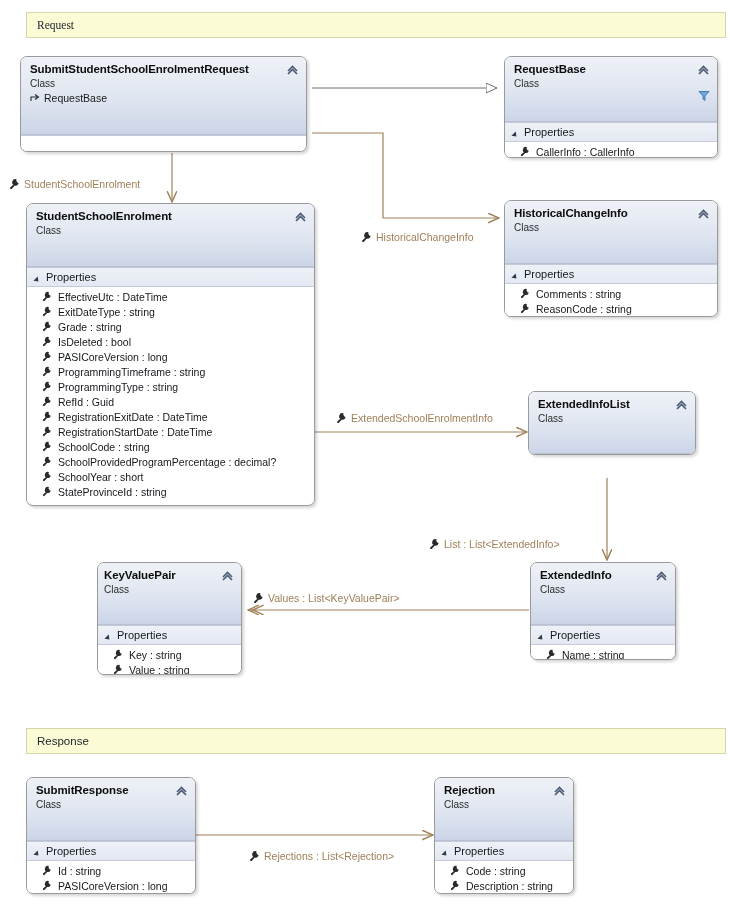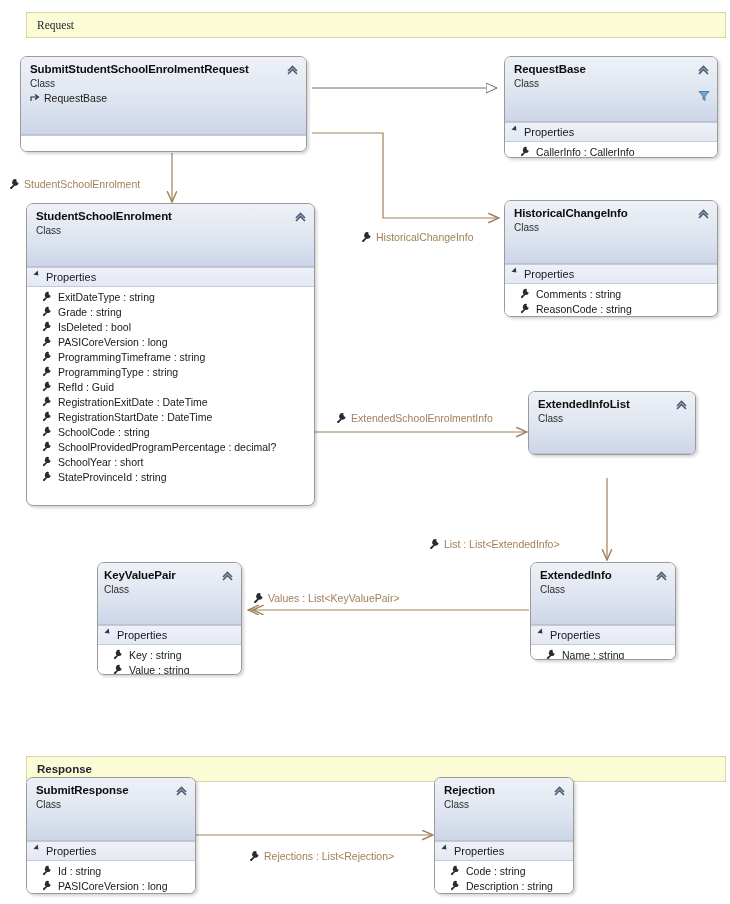--- a/index.html
+++ b/index.html
@@ -85,21 +85,21 @@
     right: 7px;
     width: 12px;
     height: 12px;
   }
   .sec-head {
     background: linear-gradient(to bottom, #eef1f7 0%, #e3e8f2 100%);
     border-top: 1px solid #c4cada;
     border-bottom: 1px solid #c4cada;
     padding: 3px 0 3px 8px;
     display: flex;
-    align-items: flex-start;
+    align-items: flex-end;
     gap: 7px;
     font-size: 11px;
     color: #14181f;
   }
   .sec-body {
     padding: 2px 0 4px 0;
     background: #ffffff;
   }
   .member {
     display: flex;
@@ -163,21 +163,21 @@
 
   <path d="M529,610 L248,610" fill="none" stroke="#a08058" stroke-width="1.2" marker-end="url(#openArrow2)"></path>
 
   <path d="M196,835 L433,835" fill="none" stroke="#a08058" stroke-width="1.2" marker-end="url(#openArrow)"></path>
 </svg>
 
 <div class="band" style="left:26px; top:12px; width:700px; height:26px;font-family:Liberation Serif, serif;">
   <span>Request</span>
 </div>
 
-<div class="band" style="left:26px; top:756px; width:700px; height:26px;font-weight:bold;">
+<div class="band" style="left:26px; top:728px; width:700px; height:26px;">
   <span>Response</span>
 </div>
 
 <div class="cls" style="left:20px; top:56px; width:287px; height:96px;">
   <div class="cls-head" style="height:66px;">
     <div class="cls-name">SubmitStudentSchoolEnrolmentRequest</div>
     <div class="cls-kind">Class</div>
     <div class="cls-base">
       <svg class="wrench" width="11" height="11" viewBox="0 0 11 11">
         <path d="M1,8 L1,4 L7,4 M5,1.5 L8.5,4 L5,6.5" fill="none" stroke="#24292f" stroke-width="1.1"></path>
@@ -226,20 +226,26 @@
   </div>
   <div class="sec-head">
     <span class="tri"></span>
     <span>Properties</span>
   </div>
   <div class="sec-body">
     <div class="member">
       <svg class="wrench" width="11" height="11" viewBox="0 0 12 12">
           <path d="M8.6,1.2 a3.3,3.3 0 1 0 2.1,3.9 L9.3,4.6 L8.2,2.6 z M7,5.2 L2.2,9.4 a1.1,1.1 0 0 0 1.5,1.5 L7.9,6.3 z" fill="#2b2b2b"></path>
         </svg>
+      <span>EffectiveUtc : DateTime</span>
+    </div>
+    <div class="member">
+      <svg class="wrench" width="11" height="11" viewBox="0 0 12 12">
+          <path d="M8.6,1.2 a3.3,3.3 0 1 0 2.1,3.9 L9.3,4.6 L8.2,2.6 z M7,5.2 L2.2,9.4 a1.1,1.1 0 0 0 1.5,1.5 L7.9,6.3 z" fill="#2b2b2b"></path>
+        </svg>
       <span>ExitDateType : string</span>
     </div>
     <div class="member">
       <svg class="wrench" width="11" height="11" viewBox="0 0 12 12">
           <path d="M8.6,1.2 a3.3,3.3 0 1 0 2.1,3.9 L9.3,4.6 L8.2,2.6 z M7,5.2 L2.2,9.4 a1.1,1.1 0 0 0 1.5,1.5 L7.9,6.3 z" fill="#2b2b2b"></path>
         </svg>
       <span>Grade : string</span>
     </div>
     <div class="member">
       <svg class="wrench" width="11" height="11" viewBox="0 0 12 12">

